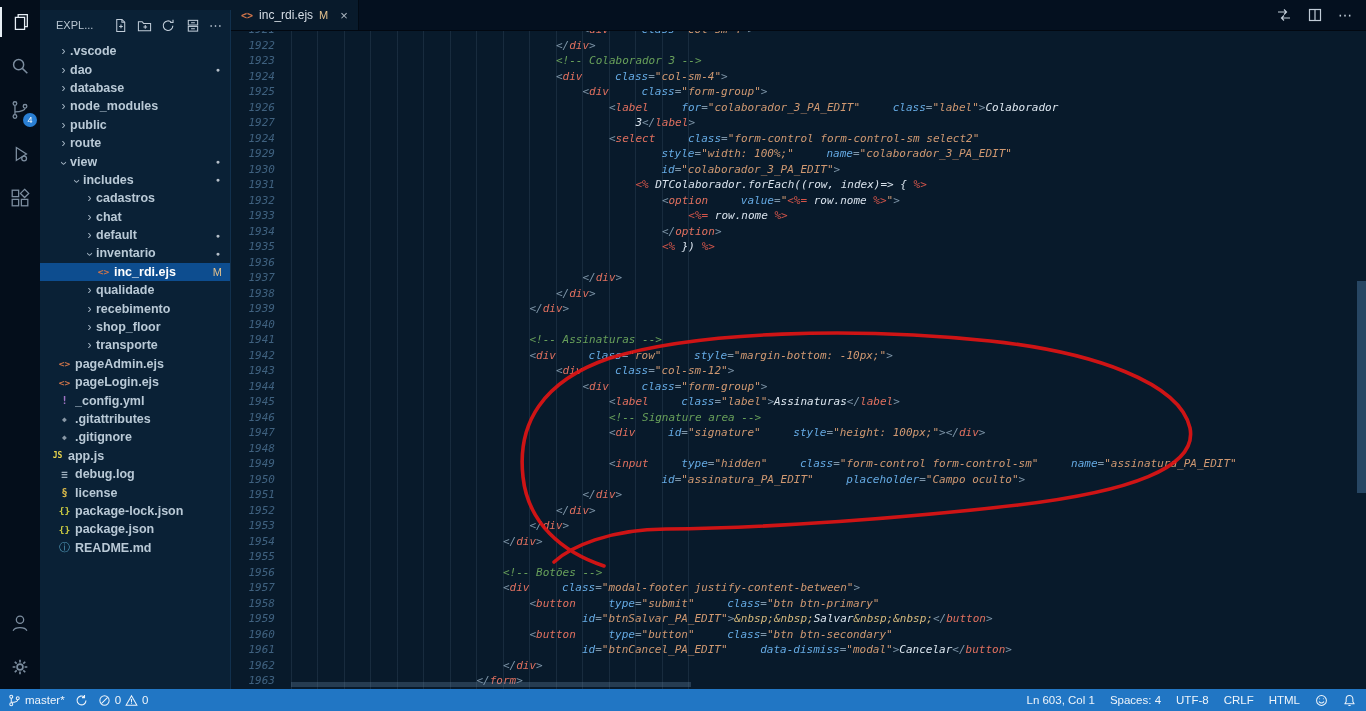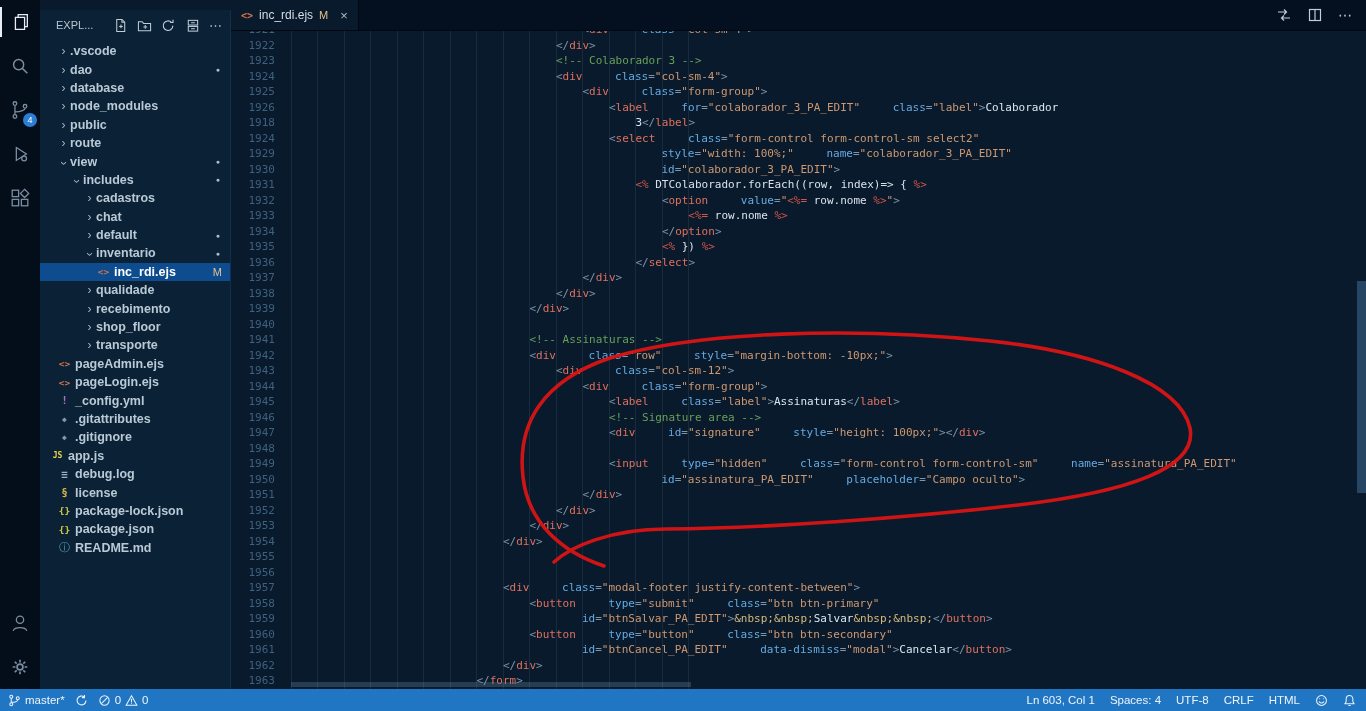--- a/index.html
+++ b/index.html
@@ -48,21 +48,21 @@
   .tab .x{color:#aeb8c2;margin-left:6px;font-size:13px;}
   .tab-actions{margin-left:auto;display:flex;align-items:center;gap:15px;padding-right:14px;color:#c2cdd8;}
   .tab-actions > span{display:flex;align-items:center;cursor:pointer;}
   .ta-more{font-size:14px;}
 
   
   .editor{flex:1;position:relative;overflow:hidden;background:#081a2b;}
   .indent-guides{position:absolute;left:60px;top:0;bottom:0;width:424px;pointer-events:none;
     background:repeating-linear-gradient(to right,rgba(140,170,200,0.12) 0,rgba(140,170,200,0.12) 1px,transparent 1px,transparent 26.5px);}
   .code-scroll{position:absolute;left:0;right:0;top:0;margin-top:-9px;font-family:"DejaVu Sans Mono",monospace;font-size:11px;line-height:15.5px;}
-  .code-line{display:flex;white-space:pre;height:15.5px;}
+  .code-line{display:flex;white-space:pre;height:15.5px;font-style:italic;}
   .ln{width:60px;flex:none;box-sizing:border-box;padding-right:16px;text-align:right;color:#3f617f;user-select:none;}
   .lc{white-space:pre;}
   .tk-p{color:#7e95a8;}
   .tk-t{color:#e0705f;}
   .tk-a{color:#65aae3;margin-left:26px;}
   .tk-s{color:#cf9871;}
   .tk-c{color:#68a05a;}
   .tk-e{color:#d4554a;}
   .tk-w{color:#d8e2ec;}
   .tk-x{color:#dde7f0;}
@@ -320,50 +320,50 @@
       </div>
       <div class="editor">
         <div class="indent-guides"></div>
         <div class="code-scroll">
             <div class="code-line"><span class="ln">1921</span><span class="lc">                                            <span class="tk-p">&lt;</span><span class="tk-t">div</span><span class="tk-a"> class</span><span class="tk-p">=</span><span class="tk-s">"col-sm-4"</span><span class="tk-p">&gt;</span></span></div>
             <div class="code-line"><span class="ln">1922</span><span class="lc">                                        <span class="tk-p">&lt;/</span><span class="tk-t">div</span><span class="tk-p">&gt;</span></span></div>
             <div class="code-line"><span class="ln">1923</span><span class="lc">                                        <span class="tk-c">&lt;!-- Colaborador 3 --&gt;</span></span></div>
             <div class="code-line"><span class="ln">1924</span><span class="lc">                                        <span class="tk-p">&lt;</span><span class="tk-t">div</span><span class="tk-a"> class</span><span class="tk-p">=</span><span class="tk-s">"col-sm-4"</span><span class="tk-p">&gt;</span></span></div>
             <div class="code-line"><span class="ln">1925</span><span class="lc">                                            <span class="tk-p">&lt;</span><span class="tk-t">div</span><span class="tk-a"> class</span><span class="tk-p">=</span><span class="tk-s">"form-group"</span><span class="tk-p">&gt;</span></span></div>
             <div class="code-line"><span class="ln">1926</span><span class="lc">                                                <span class="tk-p">&lt;</span><span class="tk-t">label</span><span class="tk-a"> for</span><span class="tk-p">=</span><span class="tk-s">"colaborador_3_PA_EDIT"</span><span class="tk-a"> class</span><span class="tk-p">=</span><span class="tk-s">"label"</span><span class="tk-p">&gt;</span><span class="tk-x">Colaborador</span></span></div>
-            <div class="code-line"><span class="ln">1918</span><span class="lc">                                                    <span class="tk-x">3</span><span class="tk-p">&lt;/</span><span class="tk-t">label</span><span class="tk-p">&gt;</span></span></div>
+            <div class="code-line"><span class="ln">1927</span><span class="lc">                                                    <span class="tk-x">3</span><span class="tk-p">&lt;/</span><span class="tk-t">label</span><span class="tk-p">&gt;</span></span></div>
             <div class="code-line"><span class="ln">1924</span><span class="lc">                                                <span class="tk-p">&lt;</span><span class="tk-t">select</span><span class="tk-a"> class</span><span class="tk-p">=</span><span class="tk-s">"form-control form-control-sm select2"</span></span></div>
             <div class="code-line"><span class="ln">1929</span><span class="lc">                                                    <span class="tk-a">style</span><span class="tk-p">=</span><span class="tk-s">"width: 100%;"</span><span class="tk-a"> name</span><span class="tk-p">=</span><span class="tk-s">"colaborador_3_PA_EDIT"</span></span></div>
             <div class="code-line"><span class="ln">1930</span><span class="lc">                                                    <span class="tk-a">id</span><span class="tk-p">=</span><span class="tk-s">"colaborador_3_PA_EDIT"</span><span class="tk-p">&gt;</span></span></div>
             <div class="code-line"><span class="ln">1931</span><span class="lc">                                                    <span class="tk-e">&lt;%</span><span class="tk-w"> DTColaborador.forEach((row, index)=&gt; { </span><span class="tk-e">%&gt;</span></span></div>
             <div class="code-line"><span class="ln">1932</span><span class="lc">                                                        <span class="tk-p">&lt;</span><span class="tk-t">option</span><span class="tk-a"> value</span><span class="tk-p">=</span><span class="tk-s">"</span><span class="tk-e">&lt;%=</span><span class="tk-w"> row.nome </span><span class="tk-e">%&gt;</span><span class="tk-s">"</span><span class="tk-p">&gt;</span></span></div>
             <div class="code-line"><span class="ln">1933</span><span class="lc">                                                            <span class="tk-e">&lt;%=</span><span class="tk-w"> row.nome </span><span class="tk-e">%&gt;</span></span></div>
             <div class="code-line"><span class="ln">1934</span><span class="lc">                                                        <span class="tk-p">&lt;/</span><span class="tk-t">option</span><span class="tk-p">&gt;</span></span></div>
             <div class="code-line"><span class="ln">1935</span><span class="lc">                                                        <span class="tk-e">&lt;%</span><span class="tk-w"> }) </span><span class="tk-e">%&gt;</span></span></div>
-            <div class="code-line"><span class="ln">1936</span><span class="lc">                                                    <span class="tk-p">&lt;/</span><span class="tk-t">select</span><span class="tk-p">&gt;</span></span></div>
+            <div class="code-line"><span class="ln">1936</span></div>
             <div class="code-line"><span class="ln">1937</span><span class="lc">                                            <span class="tk-p">&lt;/</span><span class="tk-t">div</span><span class="tk-p">&gt;</span></span></div>
             <div class="code-line"><span class="ln">1938</span><span class="lc">                                        <span class="tk-p">&lt;/</span><span class="tk-t">div</span><span class="tk-p">&gt;</span></span></div>
             <div class="code-line"><span class="ln">1939</span><span class="lc">                                    <span class="tk-p">&lt;/</span><span class="tk-t">div</span><span class="tk-p">&gt;</span></span></div>
             <div class="code-line"><span class="ln">1940</span><span class="lc"></span></div>
             <div class="code-line"><span class="ln">1941</span><span class="lc">                                    <span class="tk-c">&lt;!-- Assinaturas --&gt;</span></span></div>
             <div class="code-line"><span class="ln">1942</span><span class="lc">                                    <span class="tk-p">&lt;</span><span class="tk-t">div</span><span class="tk-a"> class</span><span class="tk-p">=</span><span class="tk-s">"row"</span><span class="tk-a"> style</span><span class="tk-p">=</span><span class="tk-s">"margin-bottom: -10px;"</span><span class="tk-p">&gt;</span></span></div>
             <div class="code-line"><span class="ln">1943</span><span class="lc">                                        <span class="tk-p">&lt;</span><span class="tk-t">div</span><span class="tk-a"> class</span><span class="tk-p">=</span><span class="tk-s">"col-sm-12"</span><span class="tk-p">&gt;</span></span></div>
             <div class="code-line"><span class="ln">1944</span><span class="lc">                                            <span class="tk-p">&lt;</span><span class="tk-t">div</span><span class="tk-a"> class</span><span class="tk-p">=</span><span class="tk-s">"form-group"</span><span class="tk-p">&gt;</span></span></div>
             <div class="code-line"><span class="ln">1945</span><span class="lc">                                                <span class="tk-p">&lt;</span><span class="tk-t">label</span><span class="tk-a"> class</span><span class="tk-p">=</span><span class="tk-s">"label"</span><span class="tk-p">&gt;</span><span class="tk-x">Assinaturas</span><span class="tk-p">&lt;/</span><span class="tk-t">label</span><span class="tk-p">&gt;</span></span></div>
             <div class="code-line"><span class="ln">1946</span><span class="lc">                                                <span class="tk-c">&lt;!-- Signature area --&gt;</span></span></div>
             <div class="code-line"><span class="ln">1947</span><span class="lc">                                                <span class="tk-p">&lt;</span><span class="tk-t">div</span><span class="tk-a"> id</span><span class="tk-p">=</span><span class="tk-s">"signature"</span><span class="tk-a"> style</span><span class="tk-p">=</span><span class="tk-s">"height: 100px;"</span><span class="tk-p">&gt;</span><span class="tk-p">&lt;/</span><span class="tk-t">div</span><span class="tk-p">&gt;</span></span></div>
             <div class="code-line"><span class="ln">1948</span></div>
             <div class="code-line"><span class="ln">1949</span><span class="lc">                                                <span class="tk-p">&lt;</span><span class="tk-t">input</span><span class="tk-a"> type</span><span class="tk-p">=</span><span class="tk-s">"hidden"</span><span class="tk-a"> class</span><span class="tk-p">=</span><span class="tk-s">"form-control form-control-sm"</span><span class="tk-a"> name</span><span class="tk-p">=</span><span class="tk-s">"assinatura_PA_EDIT"</span></span></div>
             <div class="code-line"><span class="ln">1950</span><span class="lc">                                                    <span class="tk-a">id</span><span class="tk-p">=</span><span class="tk-s">"assinatura_PA_EDIT"</span><span class="tk-a"> placeholder</span><span class="tk-p">=</span><span class="tk-s">"Campo oculto"</span><span class="tk-p">&gt;</span></span></div>
             <div class="code-line"><span class="ln">1951</span><span class="lc">                                            <span class="tk-p">&lt;/</span><span class="tk-t">div</span><span class="tk-p">&gt;</span></span></div>
             <div class="code-line"><span class="ln">1952</span><span class="lc">                                        <span class="tk-p">&lt;/</span><span class="tk-t">div</span><span class="tk-p">&gt;</span></span></div>
             <div class="code-line"><span class="ln">1953</span><span class="lc">                                    <span class="tk-p">&lt;/</span><span class="tk-t">div</span><span class="tk-p">&gt;</span></span></div>
             <div class="code-line"><span class="ln">1954</span><span class="lc">                                <span class="tk-p">&lt;/</span><span class="tk-t">div</span><span class="tk-p">&gt;</span></span></div>
             <div class="code-line"><span class="ln">1955</span><span class="lc"></span></div>
-            <div class="code-line"><span class="ln">1956</span></div>
+            <div class="code-line"><span class="ln">1956</span><span class="lc">                                <span class="tk-c">&lt;!-- Botões --&gt;</span></span></div>
             <div class="code-line"><span class="ln">1957</span><span class="lc">                                <span class="tk-p">&lt;</span><span class="tk-t">div</span><span class="tk-a"> class</span><span class="tk-p">=</span><span class="tk-s">"modal-footer justify-content-between"</span><span class="tk-p">&gt;</span></span></div>
             <div class="code-line"><span class="ln">1958</span><span class="lc">                                    <span class="tk-p">&lt;</span><span class="tk-t">button</span><span class="tk-a"> type</span><span class="tk-p">=</span><span class="tk-s">"submit"</span><span class="tk-a"> class</span><span class="tk-p">=</span><span class="tk-s">"btn btn-primary"</span></span></div>
             <div class="code-line"><span class="ln">1959</span><span class="lc">                                        <span class="tk-a">id</span><span class="tk-p">=</span><span class="tk-s">"btnSalvar_PA_EDIT"</span><span class="tk-p">&gt;</span><span class="tk-n">&amp;nbsp;&amp;nbsp;</span><span class="tk-x">Salvar</span><span class="tk-n">&amp;nbsp;&amp;nbsp;</span><span class="tk-p">&lt;/</span><span class="tk-t">button</span><span class="tk-p">&gt;</span></span></div>
             <div class="code-line"><span class="ln">1960</span><span class="lc">                                    <span class="tk-p">&lt;</span><span class="tk-t">button</span><span class="tk-a"> type</span><span class="tk-p">=</span><span class="tk-s">"button"</span><span class="tk-a"> class</span><span class="tk-p">=</span><span class="tk-s">"btn btn-secondary"</span></span></div>
             <div class="code-line"><span class="ln">1961</span><span class="lc">                                        <span class="tk-a">id</span><span class="tk-p">=</span><span class="tk-s">"btnCancel_PA_EDIT"</span><span class="tk-a"> data-dismiss</span><span class="tk-p">=</span><span class="tk-s">"modal"</span><span class="tk-p">&gt;</span><span class="tk-x">Cancelar</span><span class="tk-p">&lt;/</span><span class="tk-t">button</span><span class="tk-p">&gt;</span></span></div>
             <div class="code-line"><span class="ln">1962</span><span class="lc">                                <span class="tk-p">&lt;/</span><span class="tk-t">div</span><span class="tk-p">&gt;</span></span></div>
             <div class="code-line"><span class="ln">1963</span><span class="lc">                            <span class="tk-p">&lt;/</span><span class="tk-t">form</span><span class="tk-p">&gt;</span></span></div>
           </div>
         <div class="vscroll"></div>
         <div class="hscroll"></div>

